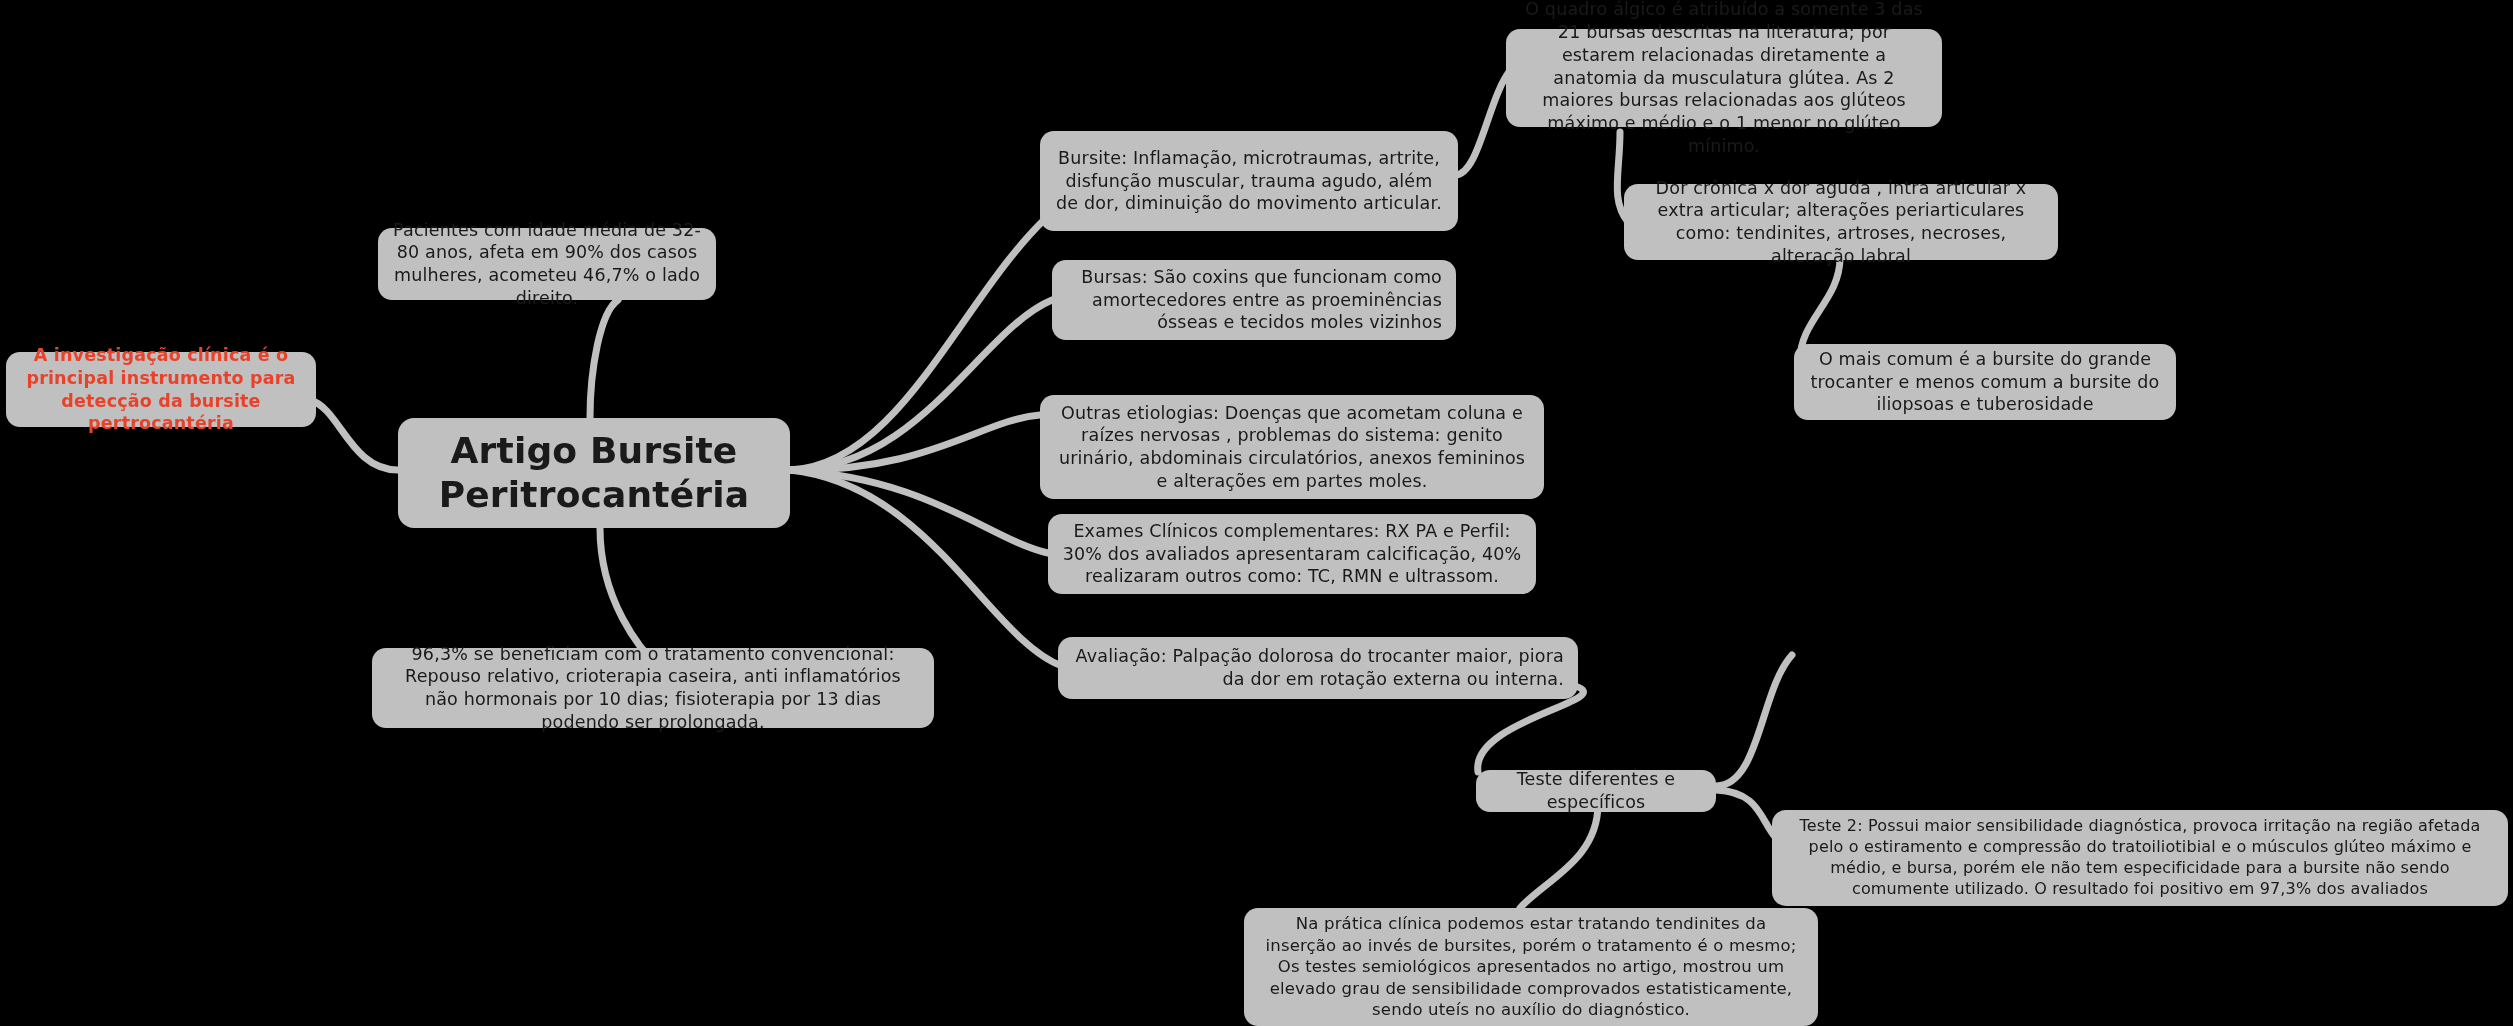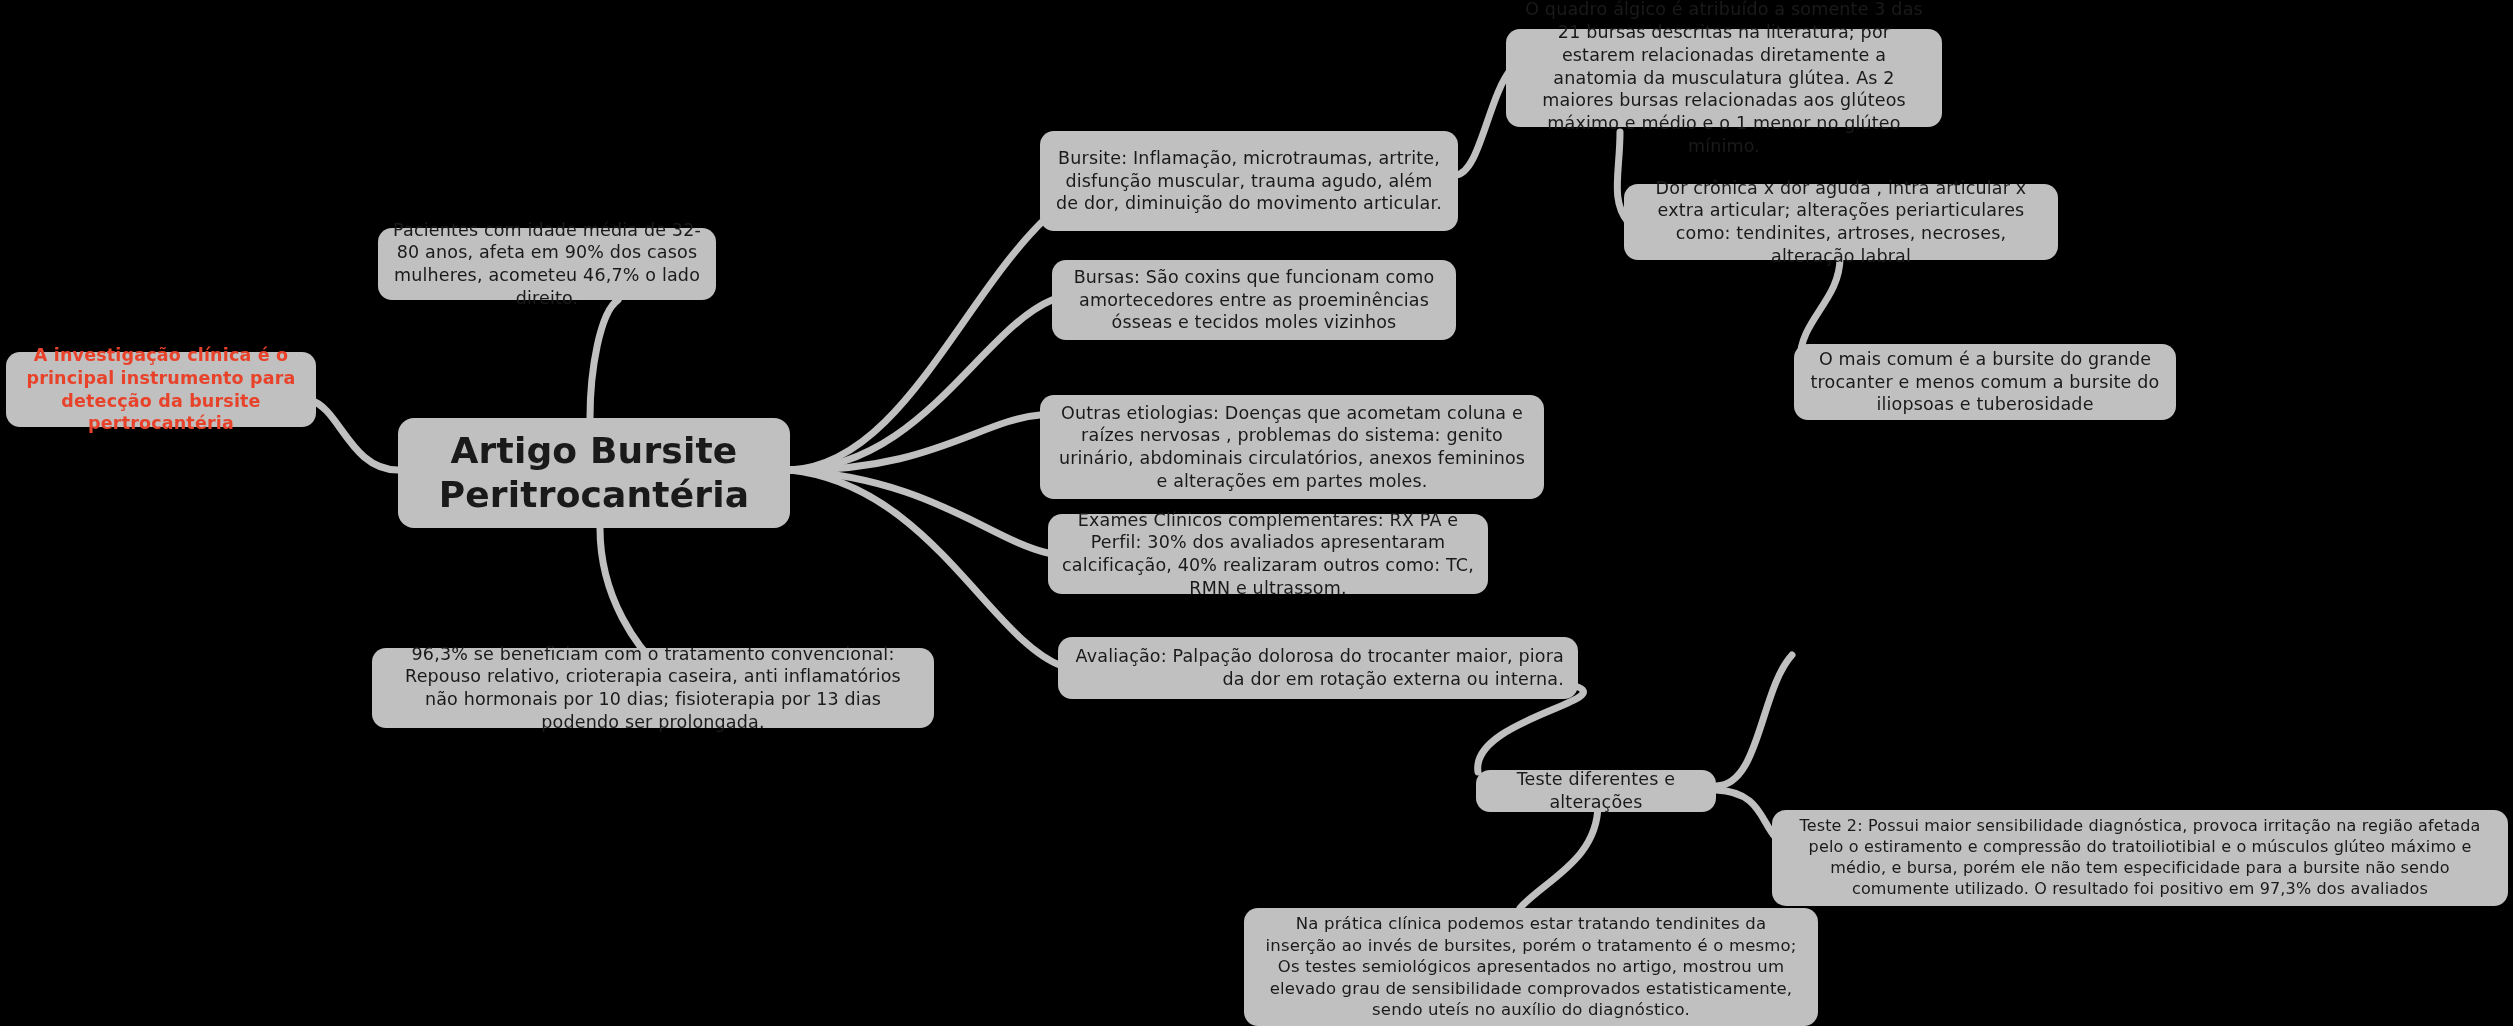--- a/index.html
+++ b/index.html
@@ -106,50 +106,50 @@
   </div>
 
   <div class="node sz-md" style="left:372px; top:648px; width:562px; height:80px;">
     <span class="txt">96,3% se beneficiam com o tratamento convencional: Repouso relativo, crioterapia caseira, anti inflamatórios não hormonais por 10 dias; fisioterapia por 13 dias podendo ser prolongada.</span>
   </div>
 
   <div class="node sz-md" style="left:1040px; top:131px; width:418px; height:100px;">
     <span class="txt">Bursite: Inflamação, microtraumas, artrite, disfunção muscular, trauma agudo, além de dor, diminuição do movimento articular.</span>
   </div>
 
-  <div class="node sz-md" style="left:1052px; top:260px; width:404px; height:80px;">
+  <div class="node sz-md" style="left:1052px; top:260px; width:404px; height:80px;text-align:right;">
     <span class="txt">Bursas: São coxins que funcionam como amortecedores entre as proeminências ósseas e tecidos moles vizinhos</span>
   </div>
 
   <div class="node sz-md" style="left:1040px; top:395px; width:504px; height:104px;">
     <span class="txt">Outras etiologias: Doenças que acometam coluna e raízes nervosas , problemas do sistema: genito urinário, abdominais circulatórios, anexos femininos e alterações em partes moles.</span>
   </div>
 
-  <div class="node sz-md" style="left:1048px; top:514px; width:440px; height:80px;">
+  <div class="node sz-md" style="left:1048px; top:514px; width:488px; height:80px;">
     <span class="txt">Exames Clínicos complementares: RX PA e Perfil: 30% dos avaliados apresentaram calcificação, 40% realizaram outros como: TC, RMN e ultrassom.</span>
   </div>
 
   <div class="node sz-md" style="left:1058px; top:637px; width:520px; height:62px;text-align:right;">
     <span class="txt">Avaliação: Palpação dolorosa do trocanter maior, piora da dor em rotação externa ou interna.</span>
   </div>
 
   <div class="node sz-md" style="left:1506px; top:8px; width:436px; height:98px;margin-top:21px;">
     <span class="txt">O quadro álgico é atribuído a somente 3 das 21 bursas descritas na literatura; por estarem relacionadas diretamente a anatomia da musculatura glútea. As 2 maiores bursas relacionadas aos glúteos máximo e médio e o 1 menor no glúteo mínimo.</span>
   </div>
 
   <div class="node sz-md" style="left:1624px; top:184px; width:434px; height:76px;">
     <span class="txt">Dor crônica x dor aguda , intra articular x extra articular; alterações periarticulares como: tendinites, artroses, necroses, alteração labral</span>
   </div>
 
   <div class="node sz-md" style="left:1794px; top:344px; width:382px; height:76px;">
     <span class="txt">O mais comum é a bursite do grande trocanter e menos comum a bursite do iliopsoas e tuberosidade</span>
   </div>
 
   <div class="node sz-md" style="left:1476px; top:770px; width:240px; height:42px;">
-    <span class="txt">Teste diferentes e alterações</span>
+    <span class="txt">Teste diferentes e específicos</span>
   </div>
 
 
   <div class="node sz-xs" style="left:1772px; top:810px; width:736px; height:96px;">
     <span class="txt">Teste 2: Possui maior sensibilidade diagnóstica, provoca irritação na região afetada pelo o estiramento e compressão do tratoiliotibial e o músculos glúteo máximo e médio, e bursa, porém ele não tem especificidade para a bursite não sendo comumente utilizado. O resultado foi positivo em 97,3% dos avaliados</span>
   </div>
 
   <div class="node sz-sm" style="left:1244px; top:908px; width:574px; height:118px;">
     <span class="txt">Na prática clínica podemos estar tratando tendinites da inserção ao invés de bursites, porém o tratamento é o mesmo; Os testes semiológicos apresentados no artigo, mostrou um elevado grau de sensibilidade comprovados estatisticamente, sendo uteís no auxílio do diagnóstico.</span>
   </div>

